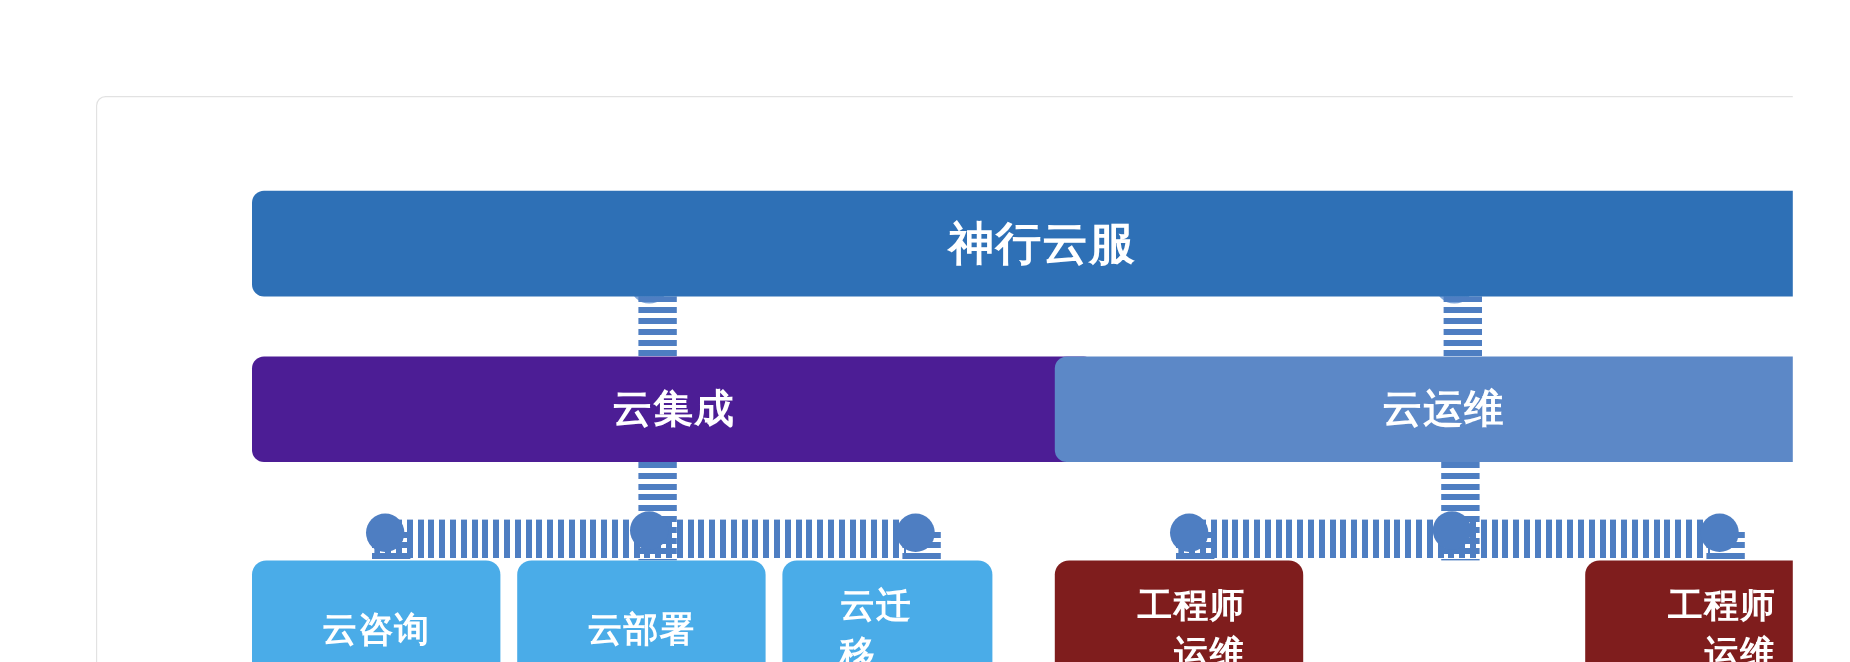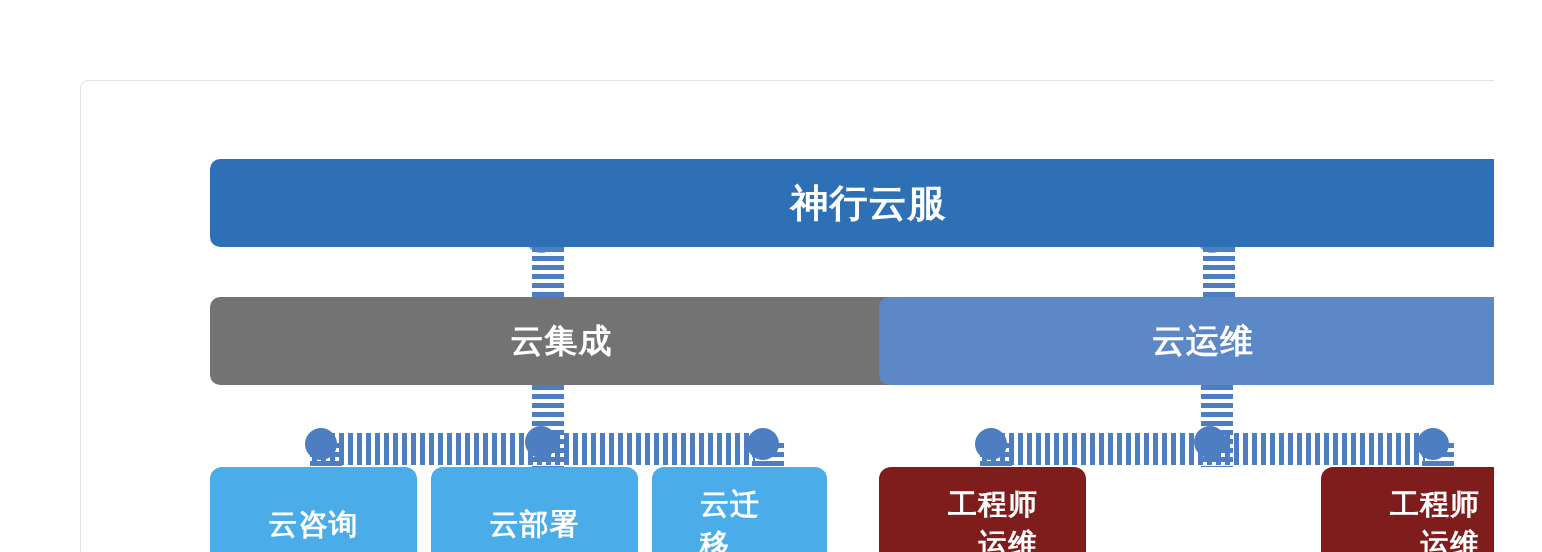--- a/index.html
+++ b/index.html
@@ -24,21 +24,21 @@
     color: #ffffff;
     border-radius: 10px;
     letter-spacing: 1px;
   }
   .node-root {
     left: 113px; top: 62px; width: 1317px; height: 88px;
     background: #2e70b6;
     font-size: 38px;
   }
   .level2 { top: 200px; height: 88px; font-size: 33px; }
-  .l2-left  { left: 113px; width: 703px; background: #737373; text-align: center; }
+  .l2-left  { left: 113px; width: 703px; background: #4c1d95; text-align: center; }
   .l2-right { left: 782px; width: 648px; background: #5c88c7; }
   .level3 { top: 370px; height: 115px; font-size: 29px; border-radius: 12px; }
   .fill-light { background: #4aace8; }
   .fill-slate { background: #7f1d1d; text-align: right; }
   .l3-1 { left: 113px;  width: 207px; }
   .l3-2 { left: 334px;  width: 207px; }
   .l3-3 { left: 555px;  width: 175px; }
   .l3-4 { left: 782px;  width: 207px; }
   .l3-5 { left: 1003px; width: 207px; }
   .l3-6 { left: 1224px; width: 207px; }

